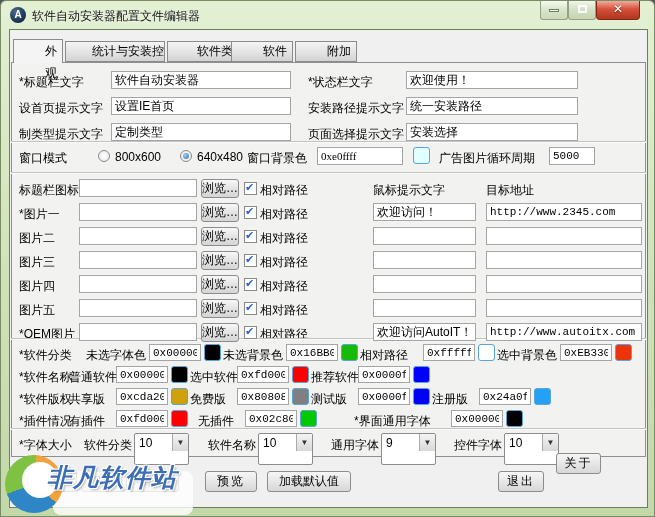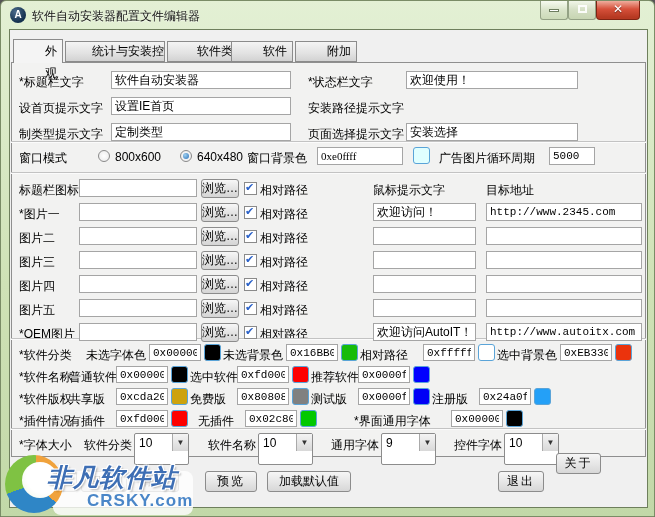--- a/index.html
+++ b/index.html
@@ -92,20 +92,21 @@
   <div class="sep" style="top:427px;"></div>
 
   <span class="lbl" style="left:18px;top:73px;">*标题栏文字</span>
   <input class="inp" style="left: 110px; top: 70px; width: 180px;" value="软件自动安装器">
   <span class="lbl" style="left:307px;top:73px;">*状态栏文字</span>
   <input class="inp" style="left: 405px; top: 70px; width: 172px;" value="欢迎使用！">
 
   <span class="lbl" style="left:18px;top:99px;">设首页提示文字</span>
   <input class="inp" style="left: 110px; top: 96px; width: 180px;" value="设置IE首页">
   <span class="lbl" style="left:307px;top:99px;">安装路径提示文字</span>
+  <input class="inp" style="left: 405px; top: 96px; width: 172px;" value="统一安装路径">
 
   <span class="lbl" style="left:18px;top:125px;">制类型提示文字</span>
   <input class="inp" style="left: 110px; top: 122px; width: 180px;" value="定制类型">
   <span class="lbl" style="left:307px;top:125px;">页面选择提示文字</span>
   <input class="inp" style="left: 405px; top: 122px; width: 172px;" value="安装选择">
 
   <span class="lbl" style="left:18px;top:149px;">窗口模式</span>
   <span class="radio" style="left:97px;top:149px;"></span>
   <span class="lbl" style="left:114px;top:149px;">800x600</span>
   <span class="radio sel" style="left:179px;top:149px;"></span>
@@ -249,16 +250,15 @@
   <button class="btn2" style="left:128px;top:470px;width:50px;">清空</button>
   <button class="btn2" style="left:204px;top:470px;width:52px;">预览</button>
   <button class="btn2" style="left:266px;top:470px;width:84px;letter-spacing:0;">加载默认值</button>
   <button class="btn2" style="left:497px;top:470px;width:46px;">退出</button>
   <button class="btn2" style="left:555px;top:452px;width:45px;">关于</button>
 
   <div id="watermark">
     <div id="wm-bg"></div>
     <div id="wm-logo"></div>
     <div id="wm-name">非凡软件站</div>
-    <div id="wm-domain">CRSKY.com</div>
   </div>
 
 </div>
 
 </body></html>

